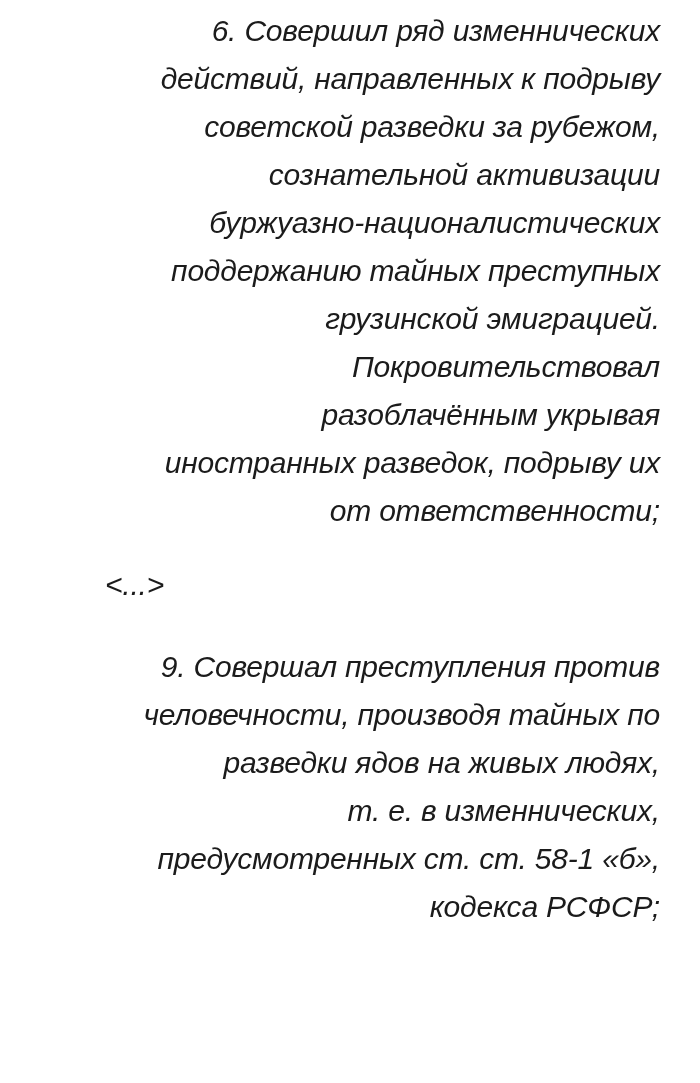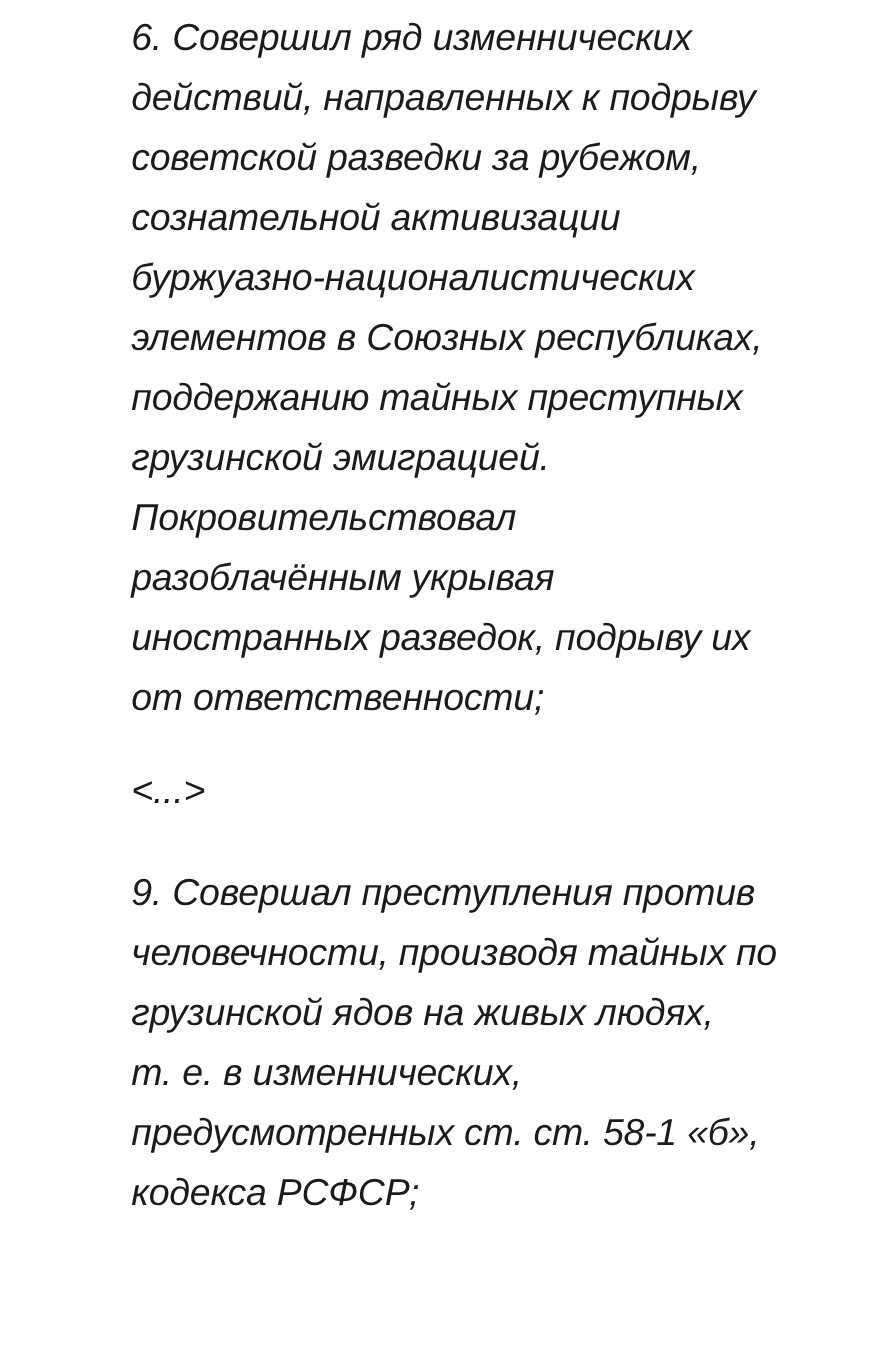--- a/index.html
+++ b/index.html
@@ -23,51 +23,51 @@
     line-height: 48px;
     letter-spacing: -0.2px;
     color: #1b1b1b;
   }
   .paragraph {
     margin: 0;
   }
   .line {
     white-space: nowrap;
     height: 48px;
+    text-align: right;
   }
   .omission {
     margin: 26px 0 34px 0;
     height: 48px;
     white-space: nowrap;
   }
 </style>
 </head>
 <body>
 
 <div class="page">
 
   <div class="paragraph">
     <div class="line">6. Совершил ряд изменнических</div>
     <div class="line">действий, направленных к подрыву</div>
     <div class="line">советской разведки за рубежом,</div>
     <div class="line">сознательной активизации</div>
     <div class="line">буржуазно-националистических</div>
-    <div class="line">элементов в Союзных республиках,</div>
     <div class="line">поддержанию тайных преступных</div>
     <div class="line">грузинской эмиграцией.</div>
     <div class="line">Покровительствовал</div>
     <div class="line">разоблачённым укрывая</div>
     <div class="line">иностранных разведок, подрыву их</div>
     <div class="line">от ответственности;</div>
   </div>
 
   <div class="omission">&lt;...&gt;</div>
 
   <div class="paragraph">
     <div class="line">9. Совершал преступления против</div>
     <div class="line">человечности, производя тайных по</div>
-    <div class="line">грузинской ядов на живых людях,</div>
+    <div class="line">разведки ядов на живых людях,</div>
     <div class="line">т. е. в изменнических,</div>
     <div class="line">предусмотренных ст. ст. 58-1 «б»,</div>
     <div class="line">кодекса РСФСР;</div>
   </div>
 
 </div>
 
 </body></html>

